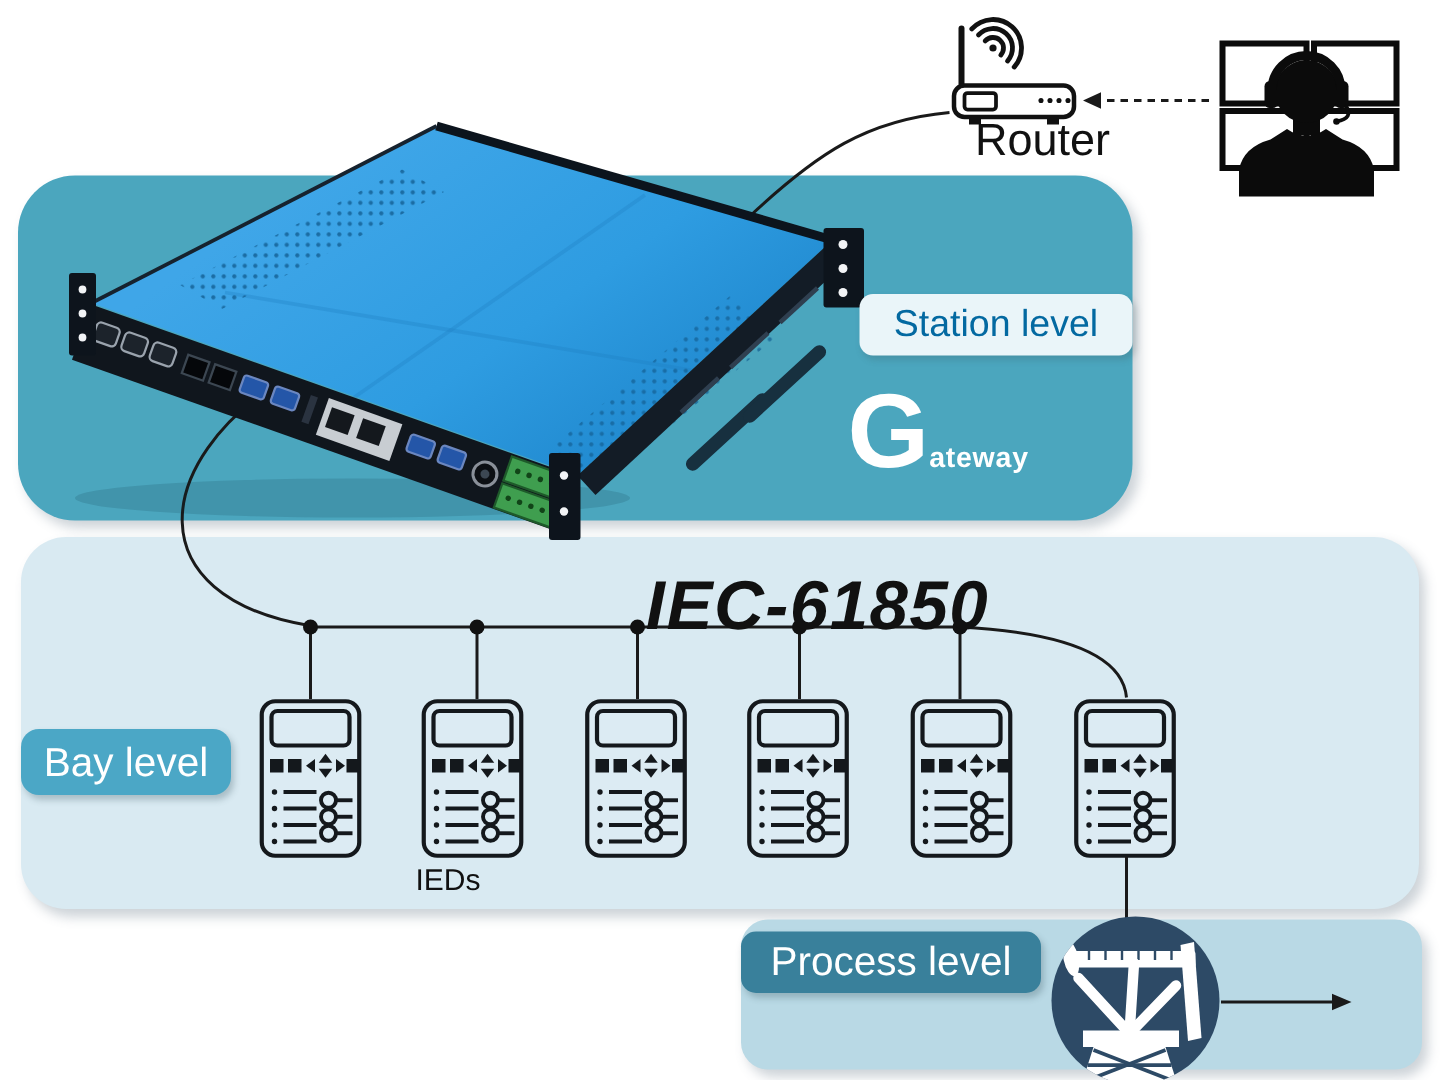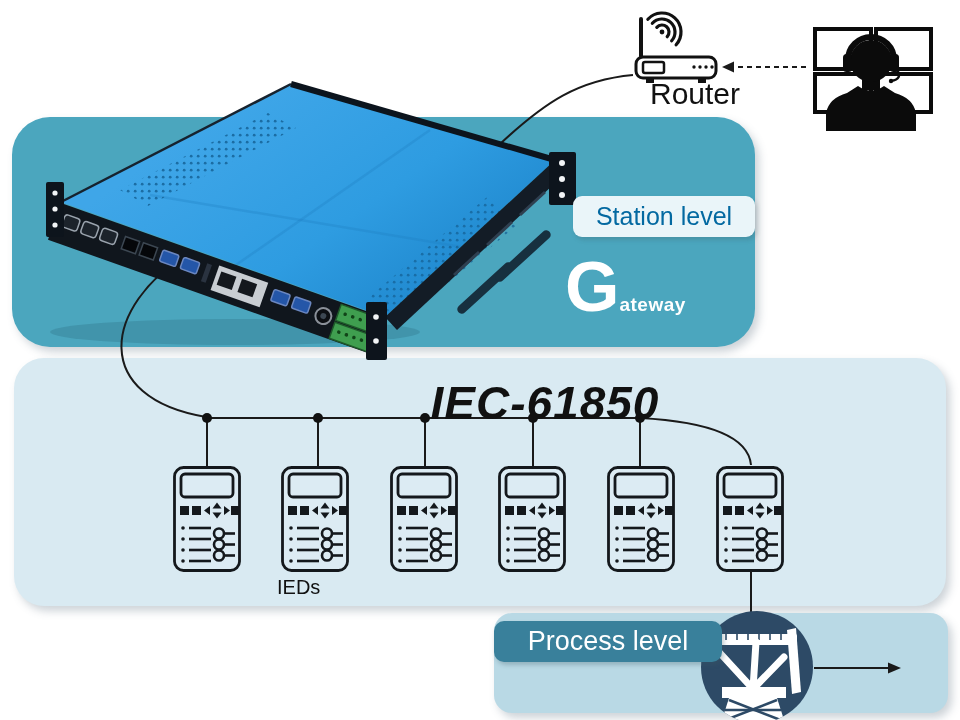--- a/index.html
+++ b/index.html
@@ -21,21 +21,21 @@
   .abs{position:absolute;}
   .container{position:absolute;box-shadow:4px 5px 8px rgba(90,110,125,.30);}
   .station-container{left:12px;top:117px;width:743px;height:230px;border-radius:38px;background:var(--station-container);}
   .bay-container{left:14px;top:358px;width:932px;height:248px;border-radius:30px;background:var(--bay-container);}
   .process-container{left:494px;top:613px;width:454px;height:100px;border-radius:18px;background:var(--process-container);}
   .badge{position:absolute;display:flex;align-items:center;justify-content:center;z-index:3;}
   .station-badge{left:573px;top:196px;width:182px;height:41px;border-radius:9px;background:var(--station-badge-bg);
     color:#0369a1;font-size:25px;box-shadow:2px 3px 4px rgba(60,90,100,.25);}
   .bay-badge{left:14px;top:486px;width:140px;height:44px;border-radius:12px;background:var(--bay-badge-bg);
     color:#fff;font-size:27px;box-shadow:2px 3px 4px rgba(60,90,100,.3);}
-  .process-badge{left:494px;top:621px;width:228px;height:41px;border-radius:10px;background:var(--process-badge-bg);
+  .process-badge{left:494px;top:621px;width:200px;height:41px;border-radius:10px;background:var(--process-badge-bg);
     color:#fff;font-size:27px;box-shadow:2px 3px 4px rgba(60,90,100,.3);}
   .gateway{left:565px;top:252px;display:flex;align-items:baseline;color:#fff;z-index:3;}
   .gateway .g-big{font-size:70px;font-weight:bold;line-height:1;}
   .gateway .g-rest{font-size:19px;font-weight:bold;letter-spacing:.5px;margin-top:36px;}
   .iec-title{left:370px;top:356px;width:350px;text-align:center;font-size:46px;font-weight:bold;
     font-style:italic;color:#111;z-index:3;letter-spacing:1px;margin-top:20px;}
   .ieds-label{left:277px;top:576px;width:200px;text-align:left;font-size:20px;color:#111;z-index:3;}
   .hv-label{left:503px;top:661px;width:200px;text-align:center;font-size:25px;color:#111;z-index:3;}
   .router-label{left:645px;top:77px;width:100px;text-align:center;font-size:30px;color:#111;z-index:3;}
   .dispatch-label{left:810px;top:136px;width:125px;text-align:center;font-size:27px;line-height:30px;color:#111;z-index:3;}
@@ -304,20 +304,23 @@
     <span>Station level</span>
   </div>
 
   <div class="abs gateway">
     <span class="g-big">G</span>
       <span class="g-rest">ateway</span>
   </div>
 
   <div class="abs iec-title">IEC-61850</div>
 
+  <div class="badge bay-badge">
+    <span>Bay level</span>
+  </div>
 
   <div class="abs ieds-label">IEDs</div>
 
   <div class="badge process-badge">
     <span>Process level</span>
   </div>
 
 
 </div>
 

